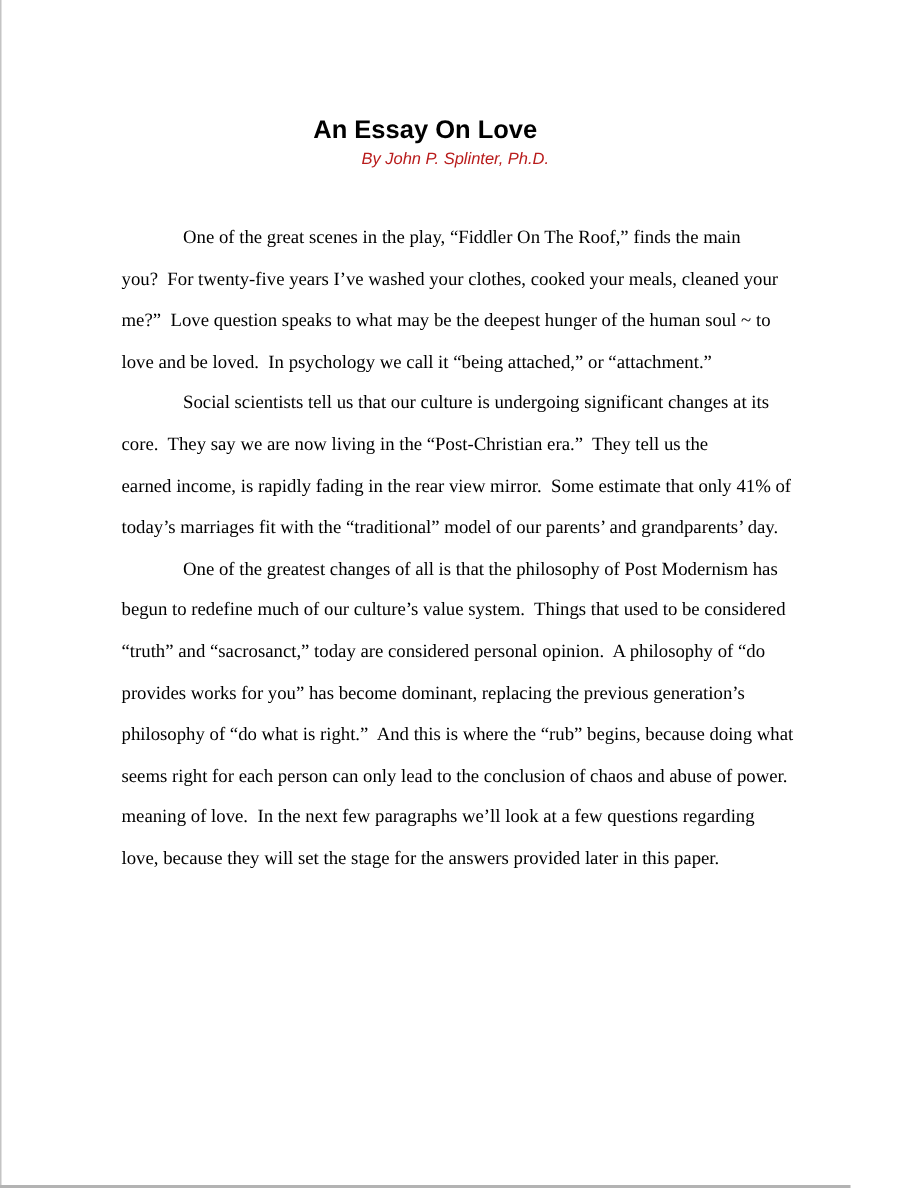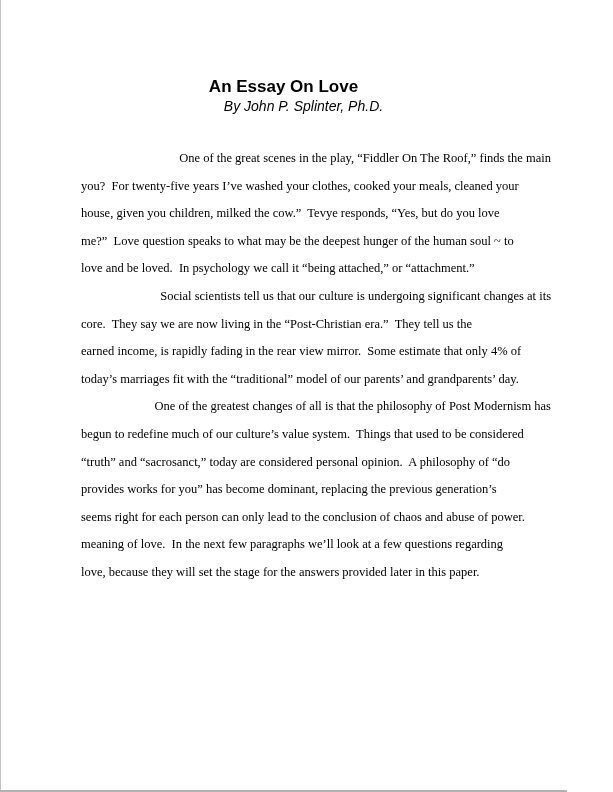--- a/index.html
+++ b/index.html
@@ -40,60 +40,59 @@
     line-height: 18px;
     color: #000000;
   }
   .byline {
     position: absolute;
     top: 99px;
     left: 0; right: 0;
     text-align: center;
     font-family: "Liberation Sans", "DejaVu Sans", sans-serif;
     font-style: italic;
-    font-size: 14px;
+    font-size: 11px;
     line-height: 14px;
-    color: #000000;
+    color: #b91c1c;
     padding-left: 40px;
   }
   .essay-body {
     position: absolute;
     left: 81px;
     top: 145px;
     width: 470px;
     font-size: 12.5px;
     line-height: 27.6px;
   }
   .line {
     white-space: pre; 
   }
   .line.indent {
     padding-left: 41px;
-    text-align: right;
   }
 </style>
 </head>
 <body>
 
 <div class="page">
   <div class="edge-left"></div>
   <h1 class="title">An Essay On Love</h1>
   <div class="byline">By John P. Splinter, Ph.D.</div>
   <div class="essay-body" id="essay-body">
       <div class="line indent">One of the great scenes in the play, “Fiddler On The Roof,” finds the main</div>
       <div class="line">you?  For twenty-five years I’ve washed your clothes, cooked your meals, cleaned your</div>
-      <div class="line">house, given you children, milked the cow.”  Tevye responds, “Yes, but do you love</div>
       <div class="line">me?”  Love question speaks to what may be the deepest hunger of the human soul ~ to</div>
       <div class="line">love and be loved.  In psychology we call it “being attached,” or “attachment.”</div>
       <div class="line indent">Social scientists tell us that our culture is undergoing significant changes at its</div>
       <div class="line">core.  They say we are now living in the “Post-Christian era.”  They tell us the</div>
-      <div class="line">earned income, is rapidly fading in the rear view mirror.  Some estimate that only 4% of</div>
+      <div class="line">earned income, is rapidly fading in the rear view mirror.  Some estimate that only 41% of</div>
       <div class="line">today’s marriages fit with the “traditional” model of our parents’ and grandparents’ day.</div>
       <div class="line indent">One of the greatest changes of all is that the philosophy of Post Modernism has</div>
       <div class="line">begun to redefine much of our culture’s value system.  Things that used to be considered</div>
       <div class="line">“truth” and “sacrosanct,” today are considered personal opinion.  A philosophy of “do</div>
       <div class="line">provides works for you” has become dominant, replacing the previous generation’s</div>
+      <div class="line">philosophy of “do what is right.”  And this is where the “rub” begins, because doing what</div>
       <div class="line">seems right for each person can only lead to the conclusion of chaos and abuse of power.</div>
       <div class="line">meaning of love.  In the next few paragraphs we’ll look at a few questions regarding</div>
       <div class="line">love, because they will set the stage for the answers provided later in this paper.</div>
     </div>
   <div class="edge-bottom"></div>
 </div>
 
 </body></html>

